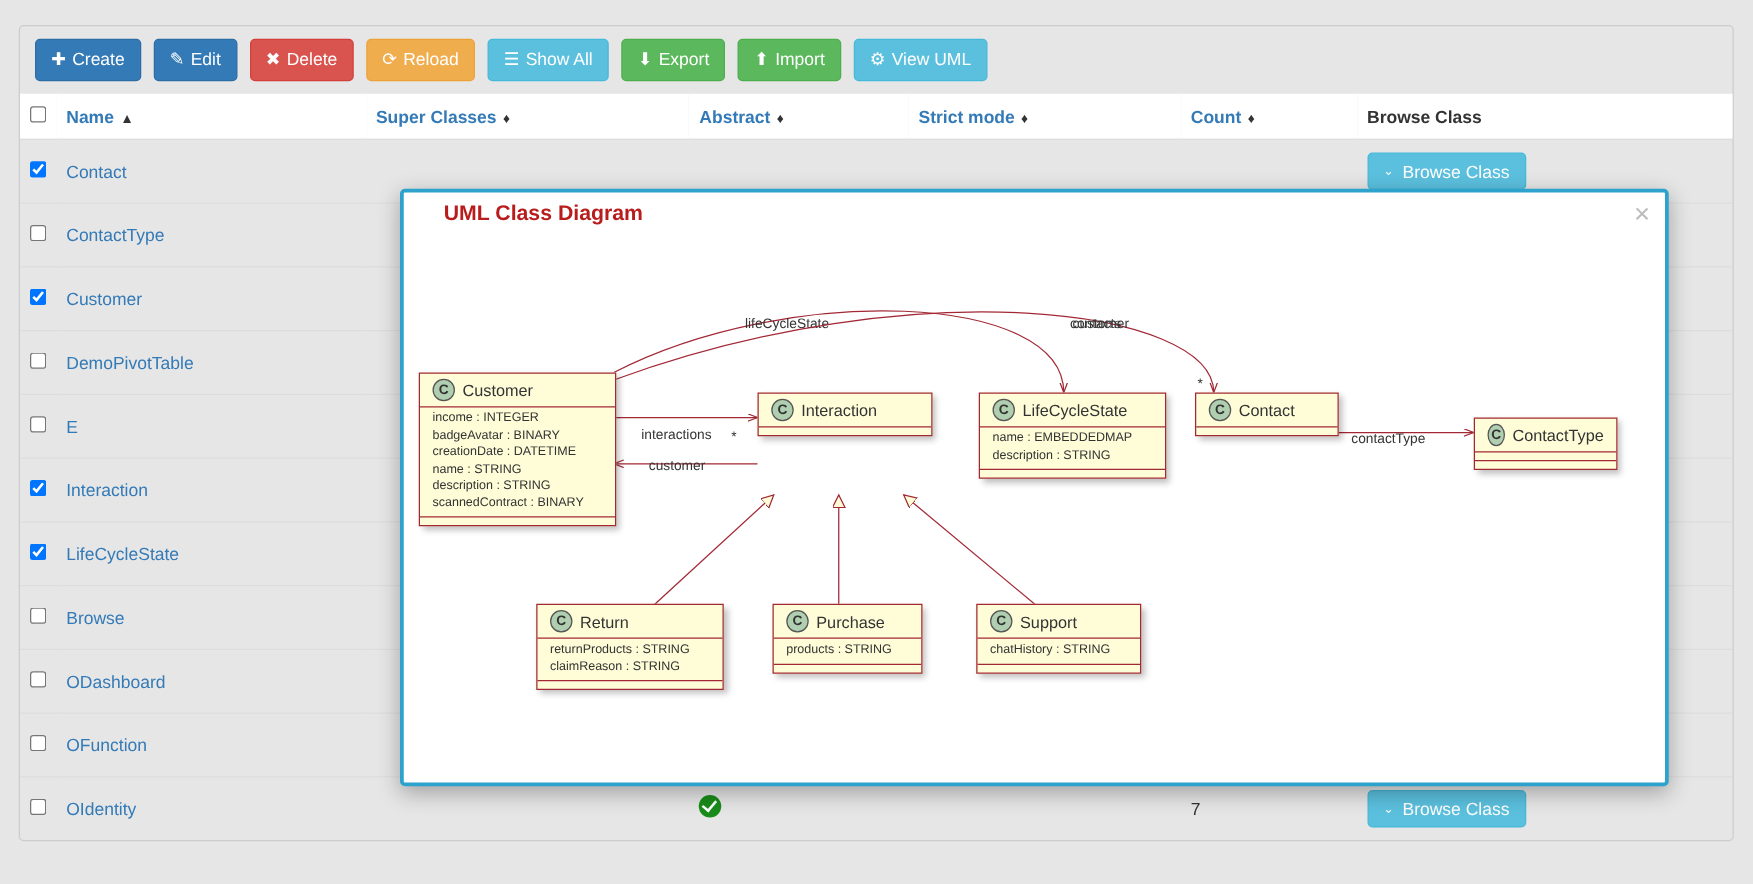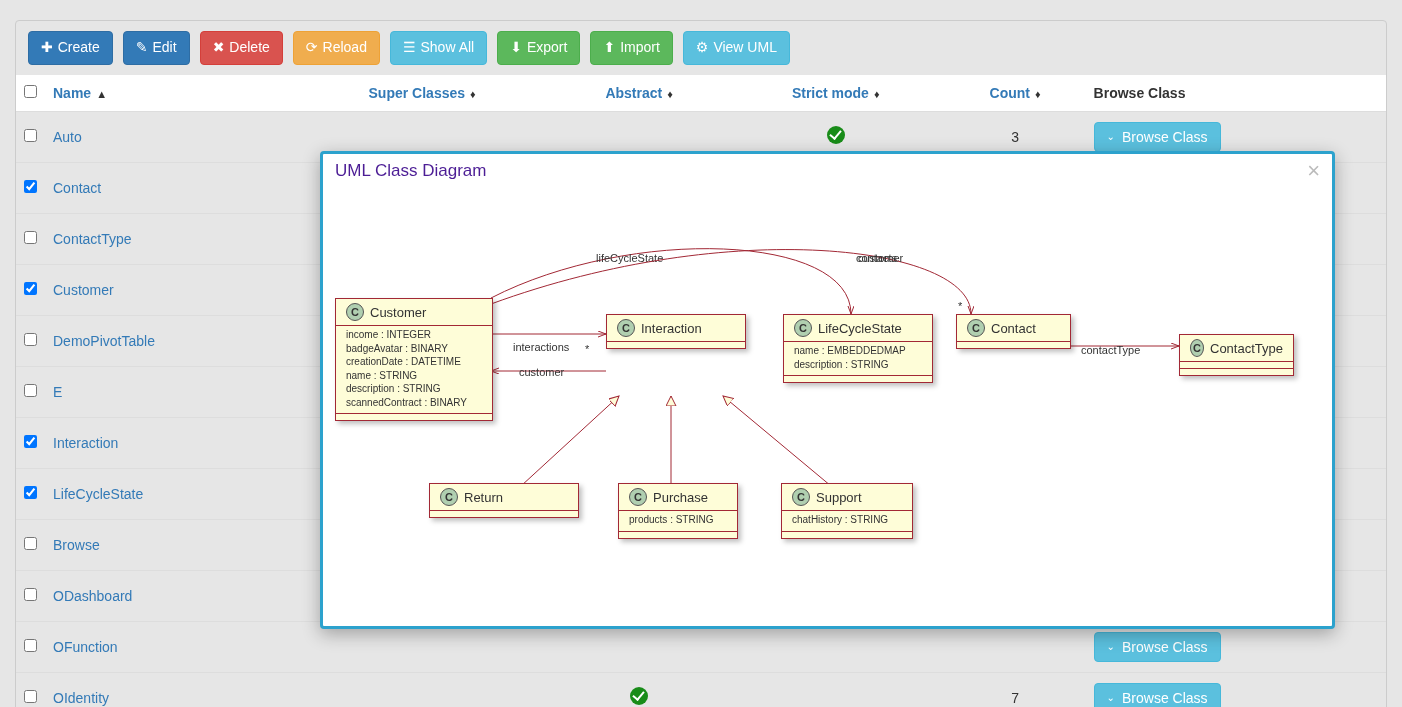--- a/index.html
+++ b/index.html
@@ -50,21 +50,21 @@
     text-align: left;
     border-top: 1px solid #ddd;
     vertical-align: middle;
   }
   .table th {
     font-weight: 700;
     color: #333;
     background: #ffffff;
     border-top: 0;
   }
-  .table th.center, .table td.center { text-align: center; }
+  .table th.center, .table td.center { }
   .table a.link { color: #337ab7; text-decoration: none; cursor: pointer; }
   .table a.header-link { color: #337ab7; font-weight: 700; text-decoration: none; cursor: pointer; }
   .chk { width:13px; height:13px; cursor: pointer; }
 
   .check-green {
     display:inline-block;width:18px;height:18px;border-radius:50%;
     background:#198c19;position:relative;
   }
   .check-green::after{
     content:"";position:absolute;left:5px;top:2px;width:5px;height:9px;
@@ -81,21 +81,21 @@
     background: #fff;
     border: 3px solid #2ca2cd;
     border-radius: 4px;
     box-shadow: 0 5px 18px rgba(0,0,0,.3);
     z-index: 10;
   }
   .modal-header {
     padding: 6px 12px 4px 12px;
     display:flex;justify-content:space-between;align-items:center;
   }
-  .modal-title { font-size: 17px; font-weight: 400; color: #4c1d95; }
+  .modal-title { font-size: 17px; font-weight: 700; color: #b91c1c; margin-left: 20px; }
   .modal-close { color:#bbb; font-size:22px; cursor:pointer; line-height:1;}
   .modal-body {
     position: relative;
     height: 430px;
     background:#fff;
     margin: 0 8px 10px 8px;
     overflow:hidden;
   }
 
   
@@ -179,29 +179,20 @@
         <th><a class="header-link"><span>Name</span><span class="sort-arrows"> ▲</span></a></th>
         <th class="center"><a class="header-link"><span>Super Classes</span><span class="sort-arrows"> ♦</span></a></th>
         <th class="center"><a class="header-link"><span>Abstract</span><span class="sort-arrows"> ♦</span></a></th>
         <th class="center"><a class="header-link"><span>Strict mode</span><span class="sort-arrows"> ♦</span></a></th>
         <th class="center"><a class="header-link"><span>Count</span><span class="sort-arrows"> ♦</span></a></th>
         <th><span>Browse Class</span></th>
       </tr>
     </thead>
     <tbody id="tbody">
         <tr>
-          <td><input type="checkbox" class="chk" style=""></td>
-          <td><a class="link">Auto</a></td>
-          <td class="center"></td>
-          <td class="center"></td>
-          <td class="center"><span class="check-green"></span></td>
-          <td class="center">3</td>
-          <td><button class="row-browse-btn"><span class="chev">⌄</span>Browse Class</button></td>
-        </tr>
-        <tr>
           <td><input type="checkbox" class="chk" checked="" style=""></td>
           <td><a class="link">Contact</a></td>
           <td class="center"></td>
           <td class="center"></td>
           <td class="center"></td>
           <td class="center"></td>
           <td><button class="row-browse-btn"><span class="chev">⌄</span>Browse Class</button></td>
         </tr>
         <tr>
           <td><input type="checkbox" class="chk" style=""></td>
@@ -390,20 +381,24 @@
         </div>
       <div class="section" id="attrs-ContactType" style="min-height:6px"></div>
       <div class="section"></div>
     </div>
 
     <div class="uml" style="left:98px;top:297px;width:150px">
       <div class="hdr">
           <span class="c-badge">C</span>
           <span>Return</span>
         </div>
+      <div class="section" id="attrs-Return">
+          <div>returnProducts : STRING</div>
+          <div>claimReason : STRING</div>
+        </div>
       <div class="section"></div>
     </div>
 
     <div class="uml" style="left:287px;top:297px;width:120px">
       <div class="hdr">
           <span class="c-badge">C</span>
           <span>Purchase</span>
         </div>
       <div class="section" id="attrs-Purchase">
           <div>products : STRING</div>

